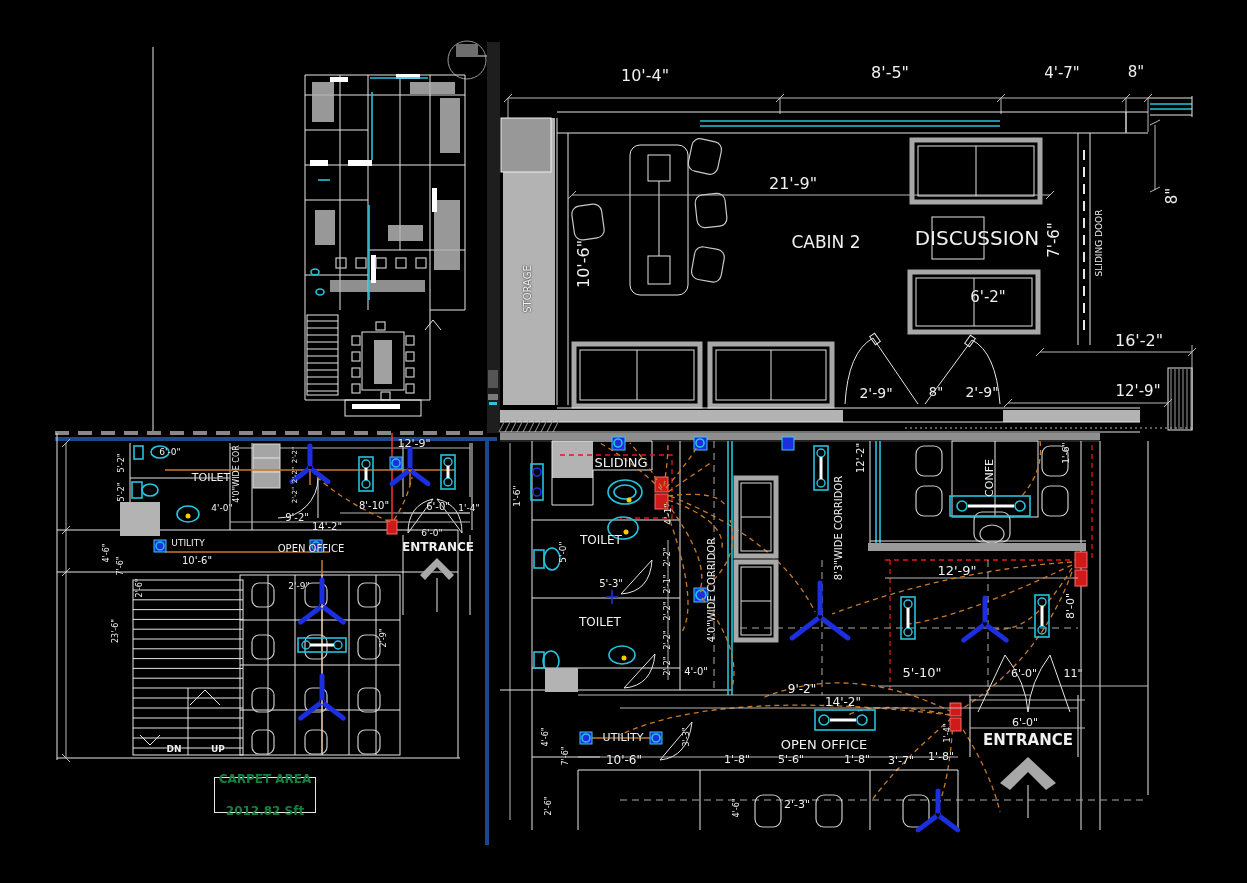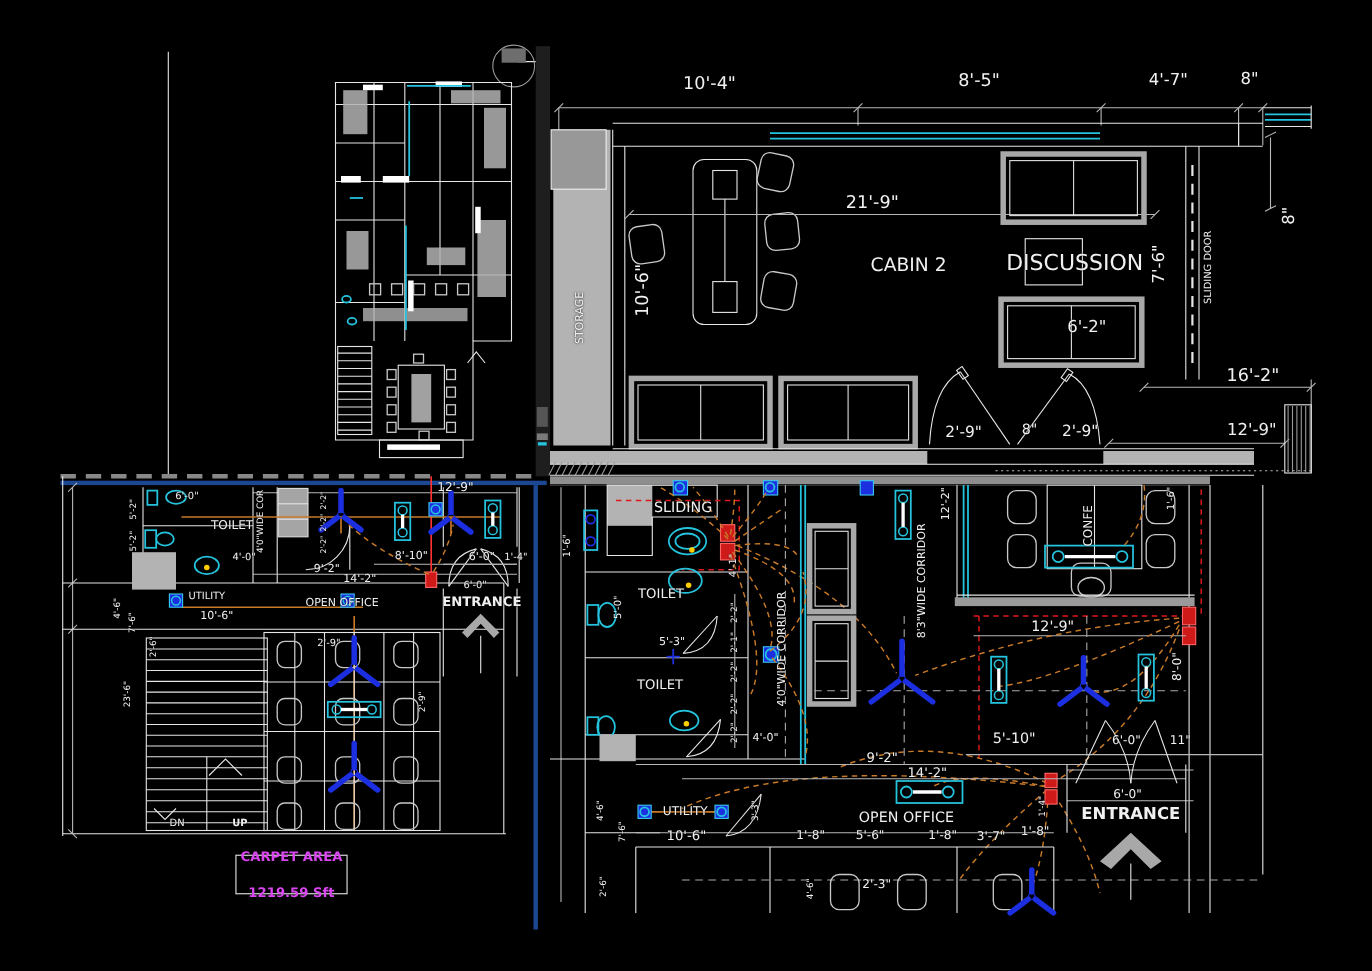--- a/index.html
+++ b/index.html
@@ -25,21 +25,21 @@
   .ors{stroke:var(--orange);stroke-width:1.5;fill:none}
   .rd{stroke:var(--red);stroke-width:1.3;fill:none;stroke-dasharray:5 4}
   .rds{stroke:#ff3030;stroke-width:1.5;fill:none}
   .rdf{fill:#cf1a1a;stroke:#ff6666;stroke-width:1}
   .dim{stroke:var(--dim);stroke-width:1;fill:none}
   .dash{stroke:#aaa;stroke-width:1;fill:none;stroke-dasharray:7 5}
   .lbl{position:absolute;color:var(--text);white-space:nowrap;line-height:1;
        transform:translate(-50%,-50%);text-shadow:0 0 2px #000;}
   .carpet-box{position:absolute;left:214px;top:777px;width:100px;height:34px;
       border:1px solid #e8e8e8;background:#000;display:flex;flex-direction:column;
-      align-items:center;justify-content:center;gap:18px;color:#d946ef;
+      align-items:center;justify-content:center;gap:18px;color:#15803d;
       font-size:12px;font-weight:bold;}
 </style>
 </head>
 <body>
 
 <div id="canvas">
 
 <svg width="1247" height="883" viewBox="0 0 1247 883">
 
   <g>
@@ -691,21 +691,21 @@
       <div class="lbl" style="left: 197px; top: 561px; font-size: 10px; transform: translate(-50%, -50%);">10'-6"</div>
       <div class="lbl" style="left: 311px; top: 549px; font-size: 10px; transform: translate(-50%, -50%);">OPEN OFFICE</div>
       <div class="lbl" style="left: 438px; top: 547px; font-size: 12px; font-weight: bold; transform: translate(-50%, -50%);">ENTRANCE</div>
       <div class="lbl" style="left: 432px; top: 533px; font-size: 9px; transform: translate(-50%, -50%);">6'-0"</div>
       <div class="lbl" style="left: 299px; top: 586px; font-size: 9px; transform: translate(-50%, -50%);">2'-9"</div>
       <div class="lbl" style="left: 384px; top: 638px; font-size: 8px; transform: translate(-50%, -50%) rotate(-90deg);">2'-9"</div>
       <div class="lbl" style="left: 140px; top: 588px; font-size: 8px; transform: translate(-50%, -50%) rotate(-90deg);">2'-6"</div>
       <div class="lbl" style="left: 116px; top: 631px; font-size: 8px; transform: translate(-50%, -50%) rotate(-90deg);">23'-6"</div>
       <div class="lbl" style="left: 107px; top: 553px; font-size: 8px; transform: translate(-50%, -50%) rotate(-90deg);">4'-6"</div>
       <div class="lbl" style="left: 121px; top: 566px; font-size: 8px; transform: translate(-50%, -50%) rotate(-90deg);">7'-6"</div>
-      <div class="lbl" style="left: 161px; top: 749px; font-size: 9px; font-weight: normal; transform: translate(-50%, -50%);">DN</div>
+      <div class="lbl" style="left: 174px; top: 749px; font-size: 9px; font-weight: bold; transform: translate(-50%, -50%);">DN</div>
       <div class="lbl" style="left: 218px; top: 749px; font-size: 9px; font-weight: bold; transform: translate(-50%, -50%);">UP</div>
       <div class="lbl" style="left: 621px; top: 462px; font-size: 13px; transform: translate(-50%, -50%);">SLIDING</div>
       <div class="lbl" style="left: 517px; top: 496px; font-size: 9px; transform: translate(-50%, -50%) rotate(-90deg);">1'-6"</div>
       <div class="lbl" style="left: 668px; top: 514px; font-size: 9px; transform: translate(-50%, -50%) rotate(-90deg);">4'-1"</div>
       <div class="lbl" style="left: 601px; top: 540px; font-size: 12px; transform: translate(-50%, -50%);">TOILET</div>
       <div class="lbl" style="left: 563px; top: 552px; font-size: 9px; transform: translate(-50%, -50%) rotate(-90deg);">5'-0"</div>
       <div class="lbl" style="left: 611px; top: 584px; font-size: 10px; transform: translate(-50%, -50%);">5'-3"</div>
       <div class="lbl" style="left: 600px; top: 622px; font-size: 12px; transform: translate(-50%, -50%);">TOILET</div>
       <div class="lbl" style="left: 668px; top: 557px; font-size: 8px; transform: translate(-50%, -50%) rotate(-90deg);">2'-2"</div>
       <div class="lbl" style="left: 668px; top: 584px; font-size: 8px; transform: translate(-50%, -50%) rotate(-90deg);">2'-1"</div>
@@ -739,16 +739,16 @@
       <div class="lbl" style="left: 941px; top: 756px; font-size: 11px; transform: translate(-50%, -50%);">1'-8"</div>
       <div class="lbl" style="left: 797px; top: 804px; font-size: 11px; transform: translate(-50%, -50%);">2'-3"</div>
       <div class="lbl" style="left: 737px; top: 808px; font-size: 8px; transform: translate(-50%, -50%) rotate(-90deg);">4'-6"</div>
       <div class="lbl" style="left: 546px; top: 737px; font-size: 8px; transform: translate(-50%, -50%) rotate(-90deg);">4'-6"</div>
       <div class="lbl" style="left: 566px; top: 756px; font-size: 8px; transform: translate(-50%, -50%) rotate(-90deg);">7'-6"</div>
       <div class="lbl" style="left: 549px; top: 806px; font-size: 8px; transform: translate(-50%, -50%) rotate(-90deg);">2'-6"</div>
     </div>
 
 <div class="carpet-box">
   <div>CARPET AREA</div>
-  <div>1219.59 Sft</div>
+  <div>2012.82 Sft</div>
 </div>
 
 </div>
 
 </body></html>

